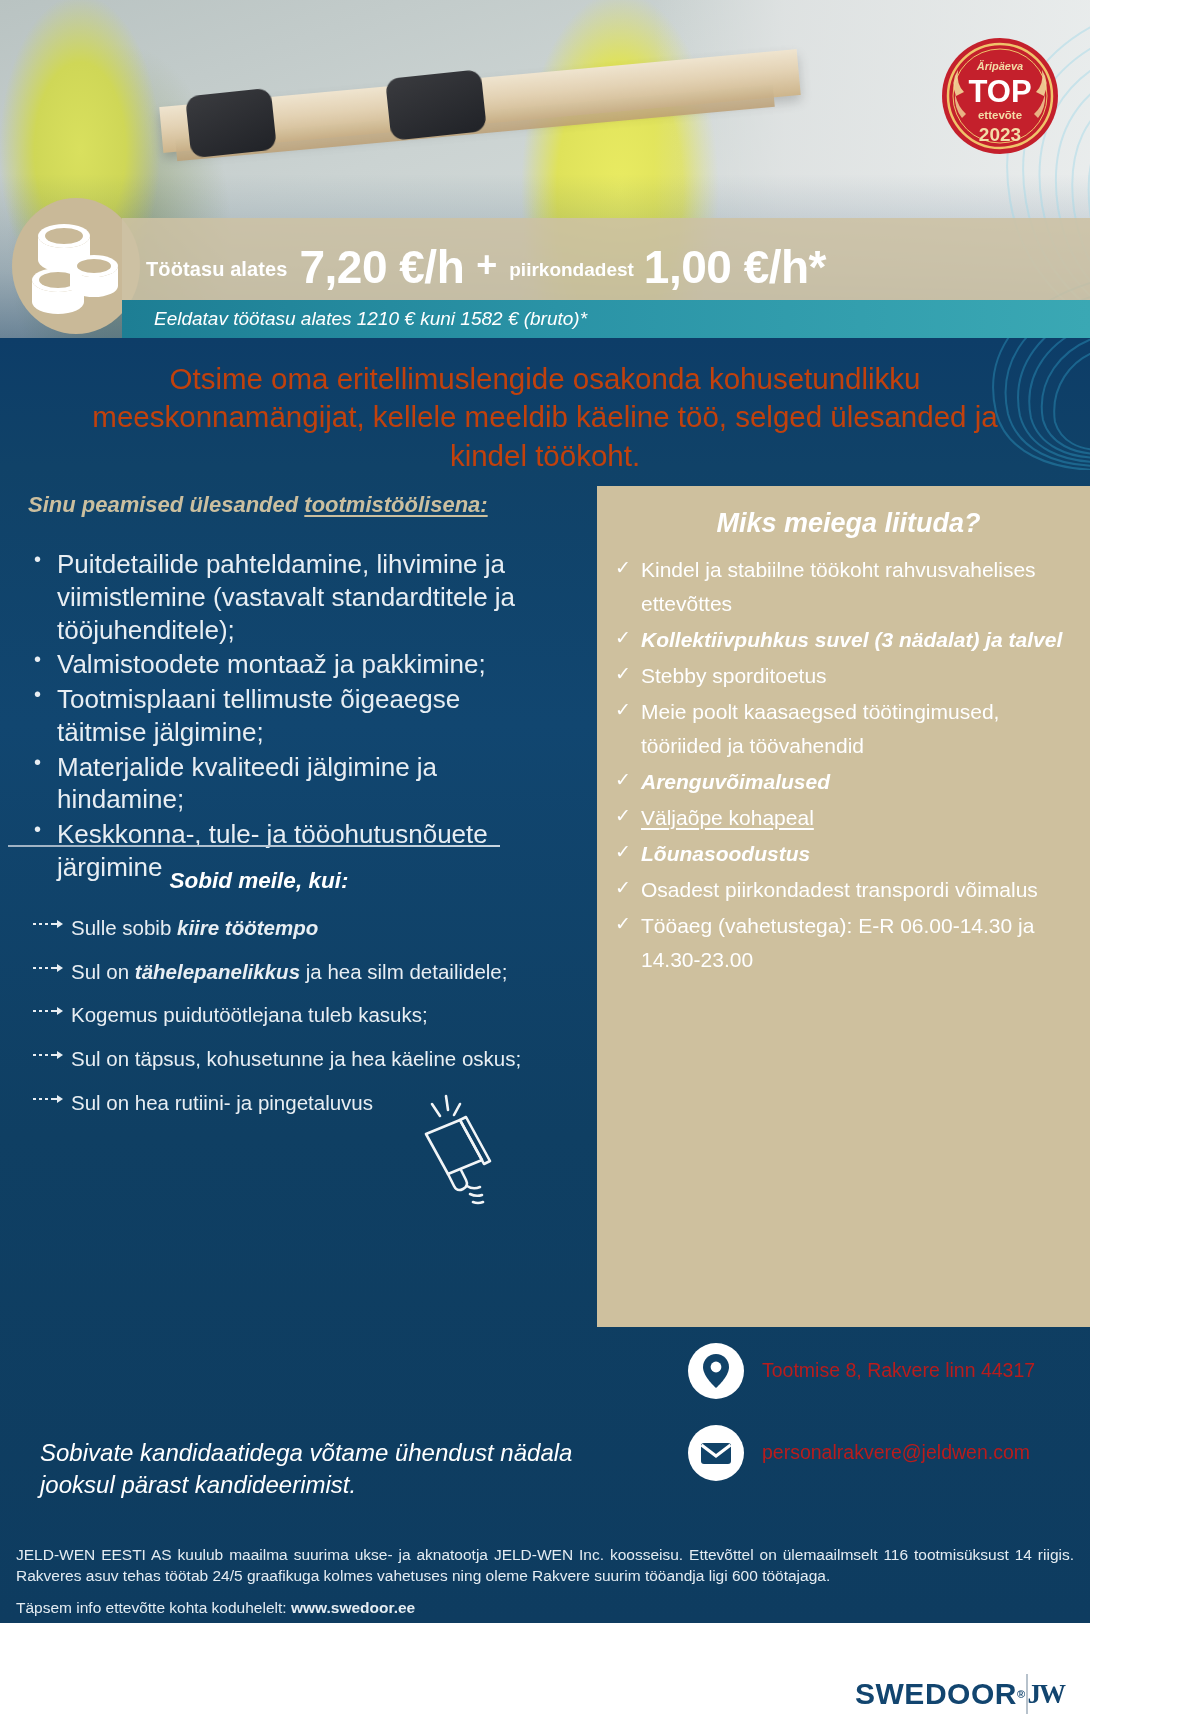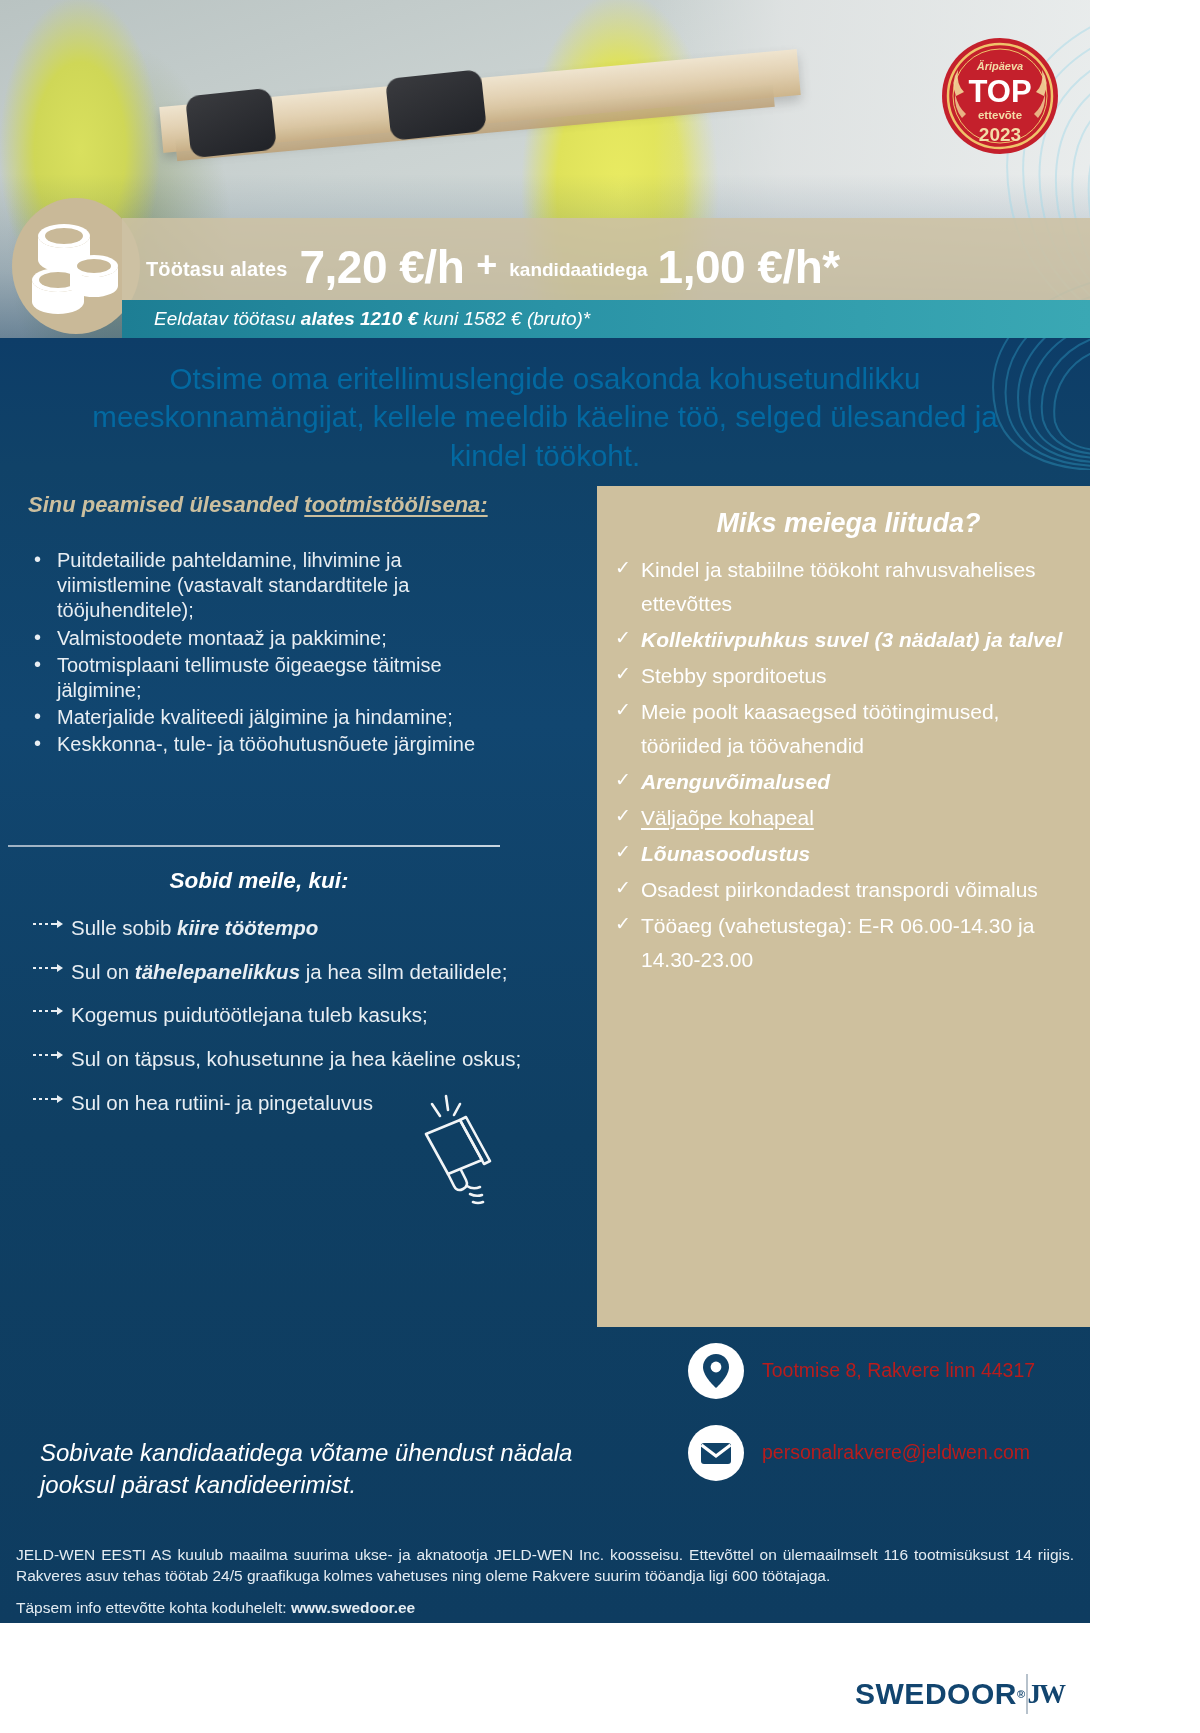--- a/index.html
+++ b/index.html
@@ -68,43 +68,43 @@
                    letter-spacing:-.5px; }
   .pay-band .plus { font-size:36px; font-weight:700; color:#fff; margin:0 12px; padding-bottom:4px; }
   .pay-band .lbl2 { font-size:19px; font-weight:700; color:#fff; margin-right:10px; padding-bottom:9px; }
 
   .exp-band {
     position:absolute; left:122px; top:300px; width:968px; height:38px;
     background:linear-gradient(90deg,#1d7e94 0%, #2a93a6 45%, #3aa8b4 100%);
     display:flex; align-items:center; padding-left:32px;
   }
   .exp-band .t { font-size:19px; font-style:italic; color:#ffffff; }
-  .exp-band .t b { font-weight:700; }
+  .exp-band .t b { font-weight:400; }
 
   
   .body-bg { position:absolute; left:0; top:338px; width:1090px; height:1285px;
              background:linear-gradient(180deg,#0d3d68 0%, #104268 10%, #114670 30%, #0f3f63 62%, #0e3c60 100%); }
   .body-top-glow { position:absolute; left:0; top:338px; width:1090px; height:150px;
              background:radial-gradient(ellipse 700px 160px at 545px 340px, rgba(60,130,180,.35), rgba(60,130,180,0) 70%); }
   .wave-right { position:absolute; right:-10px; top:280px; width:230px; height:190px; opacity:.55; }
 
   .lead {
     position:absolute; left:60px; top:360px; width:970px;
-    text-align:center; font-size:29.5px; line-height:1.30; color:#0369a1; font-weight:400;
+    text-align:center; font-size:29.5px; line-height:1.30; color:#c2410c; font-weight:400;
   }
 
   
   .col-left { position:absolute; left:0px; top:492px; width:540px; padding:0 24px 0 24px; }
   .sec-head {
     font-size:22px; font-style:italic; font-weight:700; color:#cbbf9f;
     margin-left:4px;
   }
   .sec-head u { text-decoration-thickness:2px; text-underline-offset:3px; color:#cbbf9f; }
   .task-list { list-style:none; margin-top:30px; }
-  .task-list li { position:relative; padding-left:33px; font-size:20px; line-height:1.26;
+  .task-list li { position:relative; padding-left:33px; font-size:26px; line-height:1.26;
                   color:#e8eef3; margin-bottom:2px; }
   .task-list li:before { content:"\2022"; position:absolute; left:10px; top:-1px; font-size:20px; color:#e8eef3; }
 
   .divider { position:absolute; left:8px; top:845px; width:492px; height:2px;
              background:linear-gradient(90deg,#9fb2c4,#c8d5e0); }
 
   .sub-head { position:absolute; left:0; top:868px; width:518px; text-align:center;
               font-size:22.5px; font-style:italic; font-weight:700; color:#ffffff; }
 
   .fit-list { position:absolute; left:24px; top:915px; width:500px; list-style:none; }
@@ -218,21 +218,21 @@
       <path d="M42 52 v20 a24 11 0 0 0 48 0 v-20 a24 11 0 0 1 -48 0 z"></path>
       <ellipse cx="66" cy="52" rx="17" ry="7" fill="#c9b998"></ellipse>
     </g>
   </svg>
 </div>
 
 <div class="pay-band">
   <span class="lbl">Töötasu alates</span>
   <span class="big">7,20 €/h</span>
   <span class="plus">+</span>
-  <span class="lbl2">kandidaatidega</span>
+  <span class="lbl2">piirkondadest</span>
   <span class="big">1,00 €/h*</span>
 </div>
 
 <div class="exp-band">
   <div class="t">
     <span>Eeldatav töötasu </span><b>alates 1210 €</b><span>  kuni 1582 € (bruto)*</span>
   </div>
 </div>
 
 <div class="lead">Otsime oma eritellimuslengide osakonda kohusetundlikku meeskonnamängijat, kellele meeldib käeline töö, selged ülesanded ja kindel töökoht.</div>

